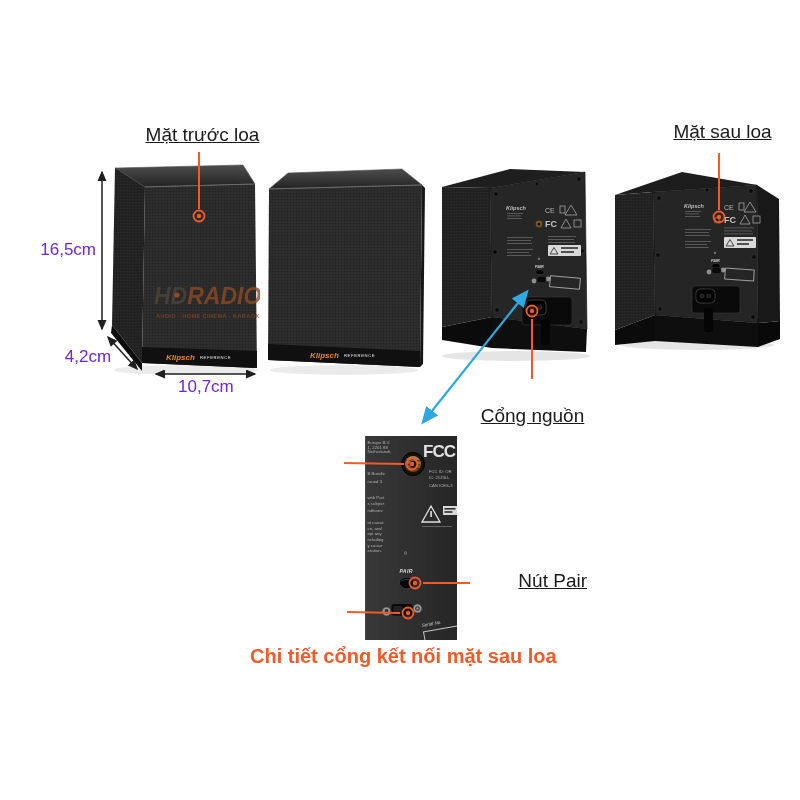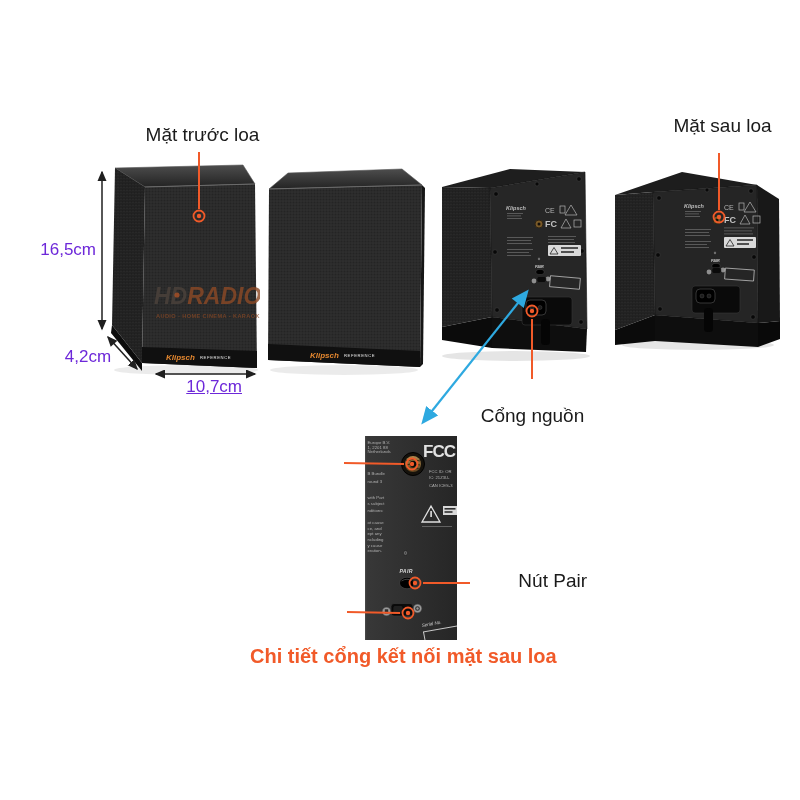--- a/index.html
+++ b/index.html
@@ -1,19 +1,19 @@
 <!DOCTYPE html>
 <html><head>
 <meta charset="utf-8">
 <style>
   html,body{margin:0;padding:0;background:#fff;}
   .canvas{position:relative;width:800px;height:800px;background:#fff;overflow:hidden;
           font-family:"Liberation Sans",sans-serif;color:#1a1a1a;}
   .abs{position:absolute;}
-  .label{position:absolute;font-size:19px;line-height:17px;color:#1a1a1a;text-align:center;}
+  .label{position:absolute;font-size:19px;line-height:17px;color:#1a1a1a;text-align:center;text-decoration:underline;}
   .dim{position:absolute;font-size:17px;color:#6d28d9;}
   .caption{position:absolute;font-size:20px;font-weight:bold;color:#F15A29;text-align:left;}
   svg{display:block;}
 </style>
 </head>
 <body>
 
 <div class="canvas">
 
   <svg class="abs" width="0" height="0">
@@ -322,22 +322,22 @@
       <g>
           <circle cx="408" cy="613" r="5.5" fill="none" stroke="#F15A29" stroke-width="1.8"></circle>
           <circle cx="408" cy="613" r="2.2" fill="#F15A29"></circle>
         </g>
     </g>
 
     <line x1="526" y1="293" x2="424" y2="421" stroke="#2EA9E0" stroke-width="2.2" marker-start="url(#bahs)" marker-end="url(#bah)"></line>
   </svg>
 
   <div class="label" style="left:130px;top:126px;width:145px;">Mặt trước loa</div>
-  <div class="label" style="left:650px;top:117px;width:145px;">Mặt sau loa</div>
+  <div class="label" style="left:650px;top:123px;width:145px;">Mặt sau loa</div>
   <div class="label" style="left:460px;top:383px;width:145px;margin-top:24px;">Cổng nguồn</div>
   <div class="label" style="left:477px;top:572px;width:110px;text-align:right;">Nút Pair</div>
   <div class="caption" style="left:250px;top:645px;width:335px;">Chi tiết cổng kết nối mặt sau loa</div>
 
   <div class="dim" style="left:30px;top:240px;width:66px;text-align:right;">16,5cm</div>
   <div class="dim" style="left:60px;top:347px;width:56px;text-align:center;">4,2cm</div>
-  <div class="dim" style="left:178px;top:377px;width:64px;text-align:right;text-decoration:underline;">10,7cm</div>
+  <div class="dim" style="left:178px;top:377px;width:64px;text-align:left;">10,7cm</div>
 
 </div>
 
 </body></html>

